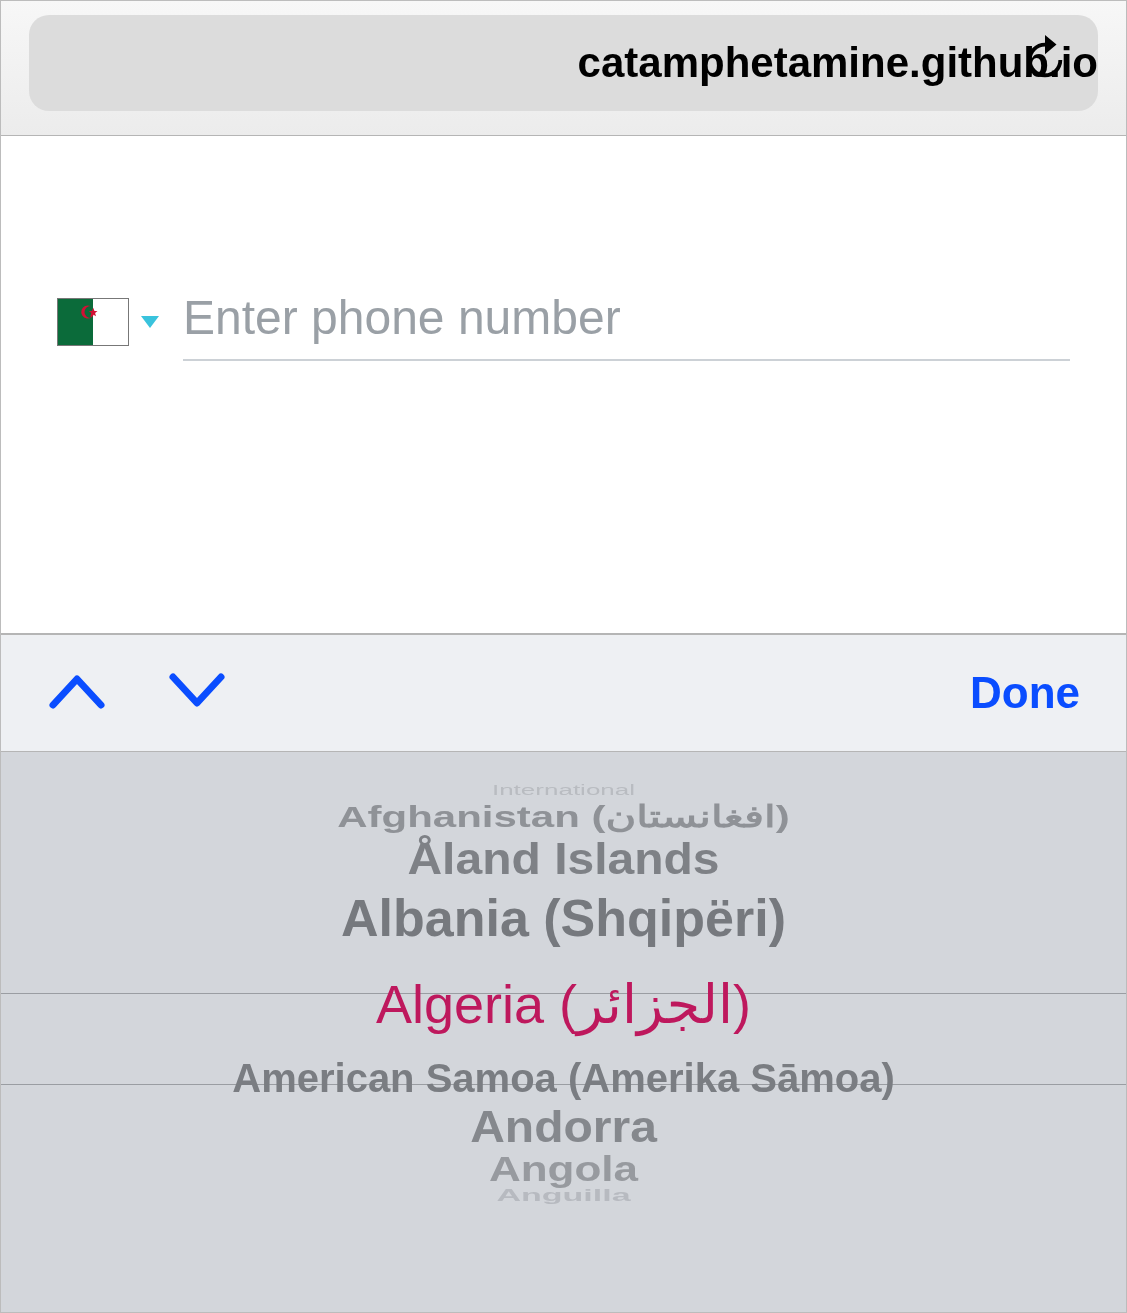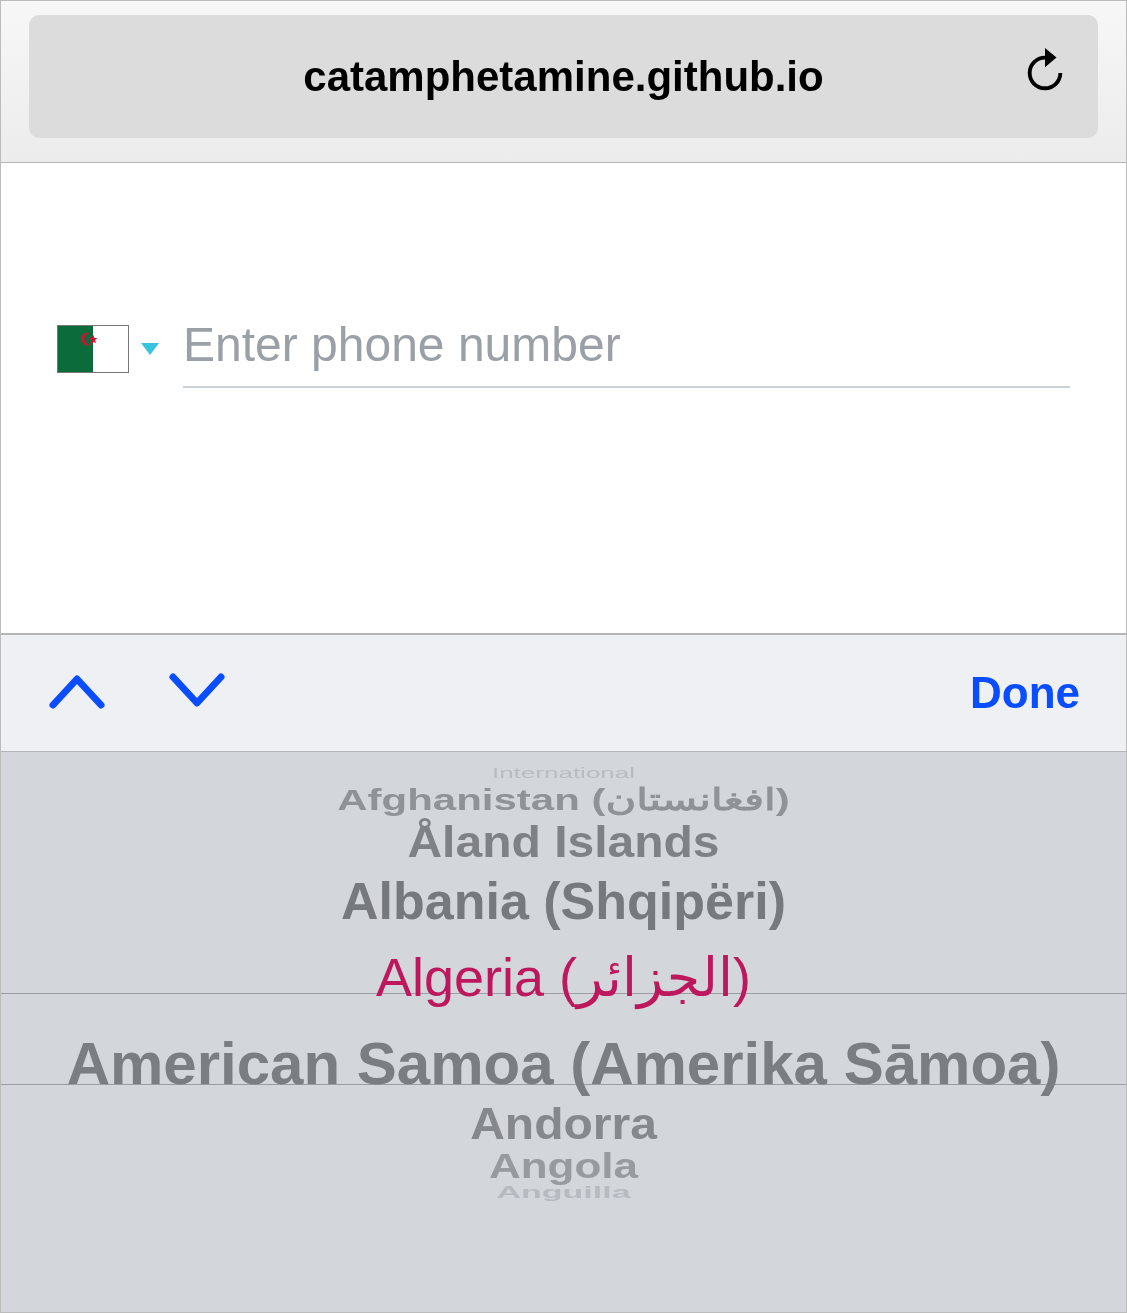--- a/index.html
+++ b/index.html
@@ -17,21 +17,21 @@
     .signal-bars span:nth-child(4){height:28px}
     .carrier { font-size: 30px; font-weight: 500; }
     .wifi { font-size: 28px; }
     .clock { font-size: 32px; font-weight: 700; position:absolute; left:50%; transform:translateX(-50%);}
     .battery { width: 60px; height: 28px; border: 3px solid #000; border-radius: 6px; position: relative; }
     .battery::after { content:""; position:absolute; right:-8px; top:7px; width:5px; height:12px; background:#000; border-radius:0 3px 3px 0;}
     .battery-fill { position:absolute; left:2px; top:2px; bottom:2px; right:2px; background:#000; border-radius:3px;}
 
     
     .nav-bar { background: linear-gradient(#f7f7f7,#ececec); padding: 14px 28px 24px; border-bottom: 1px solid #b5b5b5; }
-    .url-pill { background: #dcdcdc; border-radius: 10px; height: 123px; display: flex; align-items: center; justify-content: center; position: relative; }
+    .url-pill { background: #dcdcdc; border-radius: 20px; height: 96px; display: flex; align-items: center; justify-content: flex-end; position: relative; }
     .url-text { font-size: 42px; font-weight: 600; color: #000; }
     .reload { position: absolute; right: 30px; font-size: 46px; }
 
     
     .content { flex: 1; background: #fff; padding: 110px 56px 0; border-bottom: 1px solid #b5b5b5;}
     .phone-row { display: flex; align-items: center; gap: 24px; margin-top: 36px; }
     .flag-box { display:flex; align-items:center; gap:12px; cursor:pointer;}
     .flag { width: 72px; height: 48px; border: 1px solid #777; display:flex; }
     .flag-green { width:50%; background:#0b6b3a; display:flex; align-items:center; justify-content:flex-end; }
     .flag-white { width:50%; background:#fff; display:flex; align-items:center; justify-content:flex-start;}
@@ -42,28 +42,28 @@
 
     
     .accessory { height: 118px; background: #eef0f3; border-top:1px solid #b5b5b5; border-bottom:1px solid #b5b5b5; display:flex; align-items:center; justify-content:space-between; padding: 16px 46px; }
     .acc-left { display:flex; gap:60px;}
     .chev { width:60px; height:40px; }
     .done { font-size: 44px; font-weight: 700; color:#0a4dff; cursor:pointer;}
 
     
     .picker { flex:0 0 auto; height: 560px; background: #d3d6db; position:relative; overflow:hidden; }
     .picker-highlight { position:absolute; left:0; right:0; top:241px; height:92px; border-top:1px solid #9a9da2; border-bottom:1px solid #9a9da2; }
-    .picker-list { position:absolute; left:0; right:0; top:0; bottom:0; display:flex; flex-direction:column; align-items:center; justify-content:flex-start; padding-top:6px;}
+    .picker-list { position:absolute; left:0; right:0; top:0; bottom:0; display:flex; flex-direction:column; align-items:center; justify-content:flex-start; padding-top:23px;}
     .picker-item { width:100%; text-align:center; white-space:nowrap; }
     .pi0 { font-size:26px; color:#b9bcc1; transform:scaleY(0.55); margin-bottom:-14px;}
     .pi1 { font-size:42px; color:#8f9297; font-weight:600; transform:scaleY(0.72); margin-bottom:-10px;}
     .pi2 { font-size:48px; color:#7e8186; font-weight:600; transform:scaleY(0.92); margin-bottom:2px;}
-    .pi3 { font-size:52px; color:#76797e; font-weight:600; }
+    .pi3 { font-size:52px; color:#76797e; font-weight:600; margin-bottom:10px;}
     .pi-sel { font-size:54px; color:#be185d; font-weight:500; line-height:92px; height:92px;}
-    .pi5 { font-size:60px; color:#7a7d82; font-weight:600; margin-top:6px;}
+    .pi5 { font-size:40px; color:#7a7d82; font-weight:600; margin-top:6px;}
     .pi6 { font-size:48px; color:#85888d; font-weight:700; transform:scaleY(0.92); margin-top:-2px;}
     .pi7 { font-size:44px; color:#979a9f; font-weight:700; transform:scaleY(0.78); margin-top:-10px;}
     .pi8 { font-size:34px; color:#b7bac0; font-weight:600; transform:scaleY(0.5); margin-top:-18px;}
   </style>
 </head>
 <body>
 
 <div class="device">
 
 

